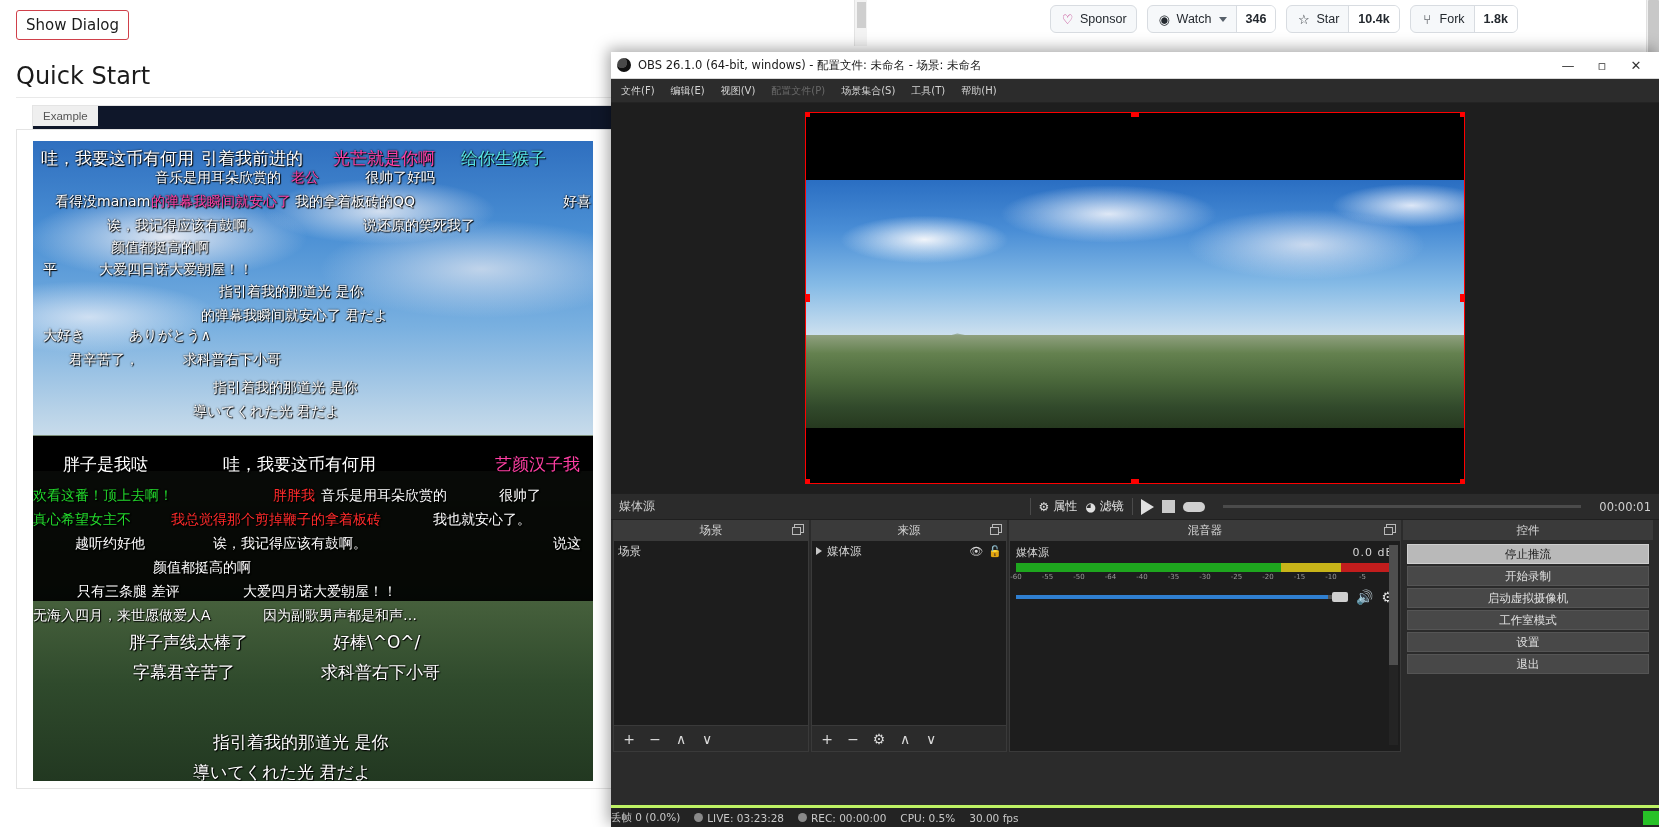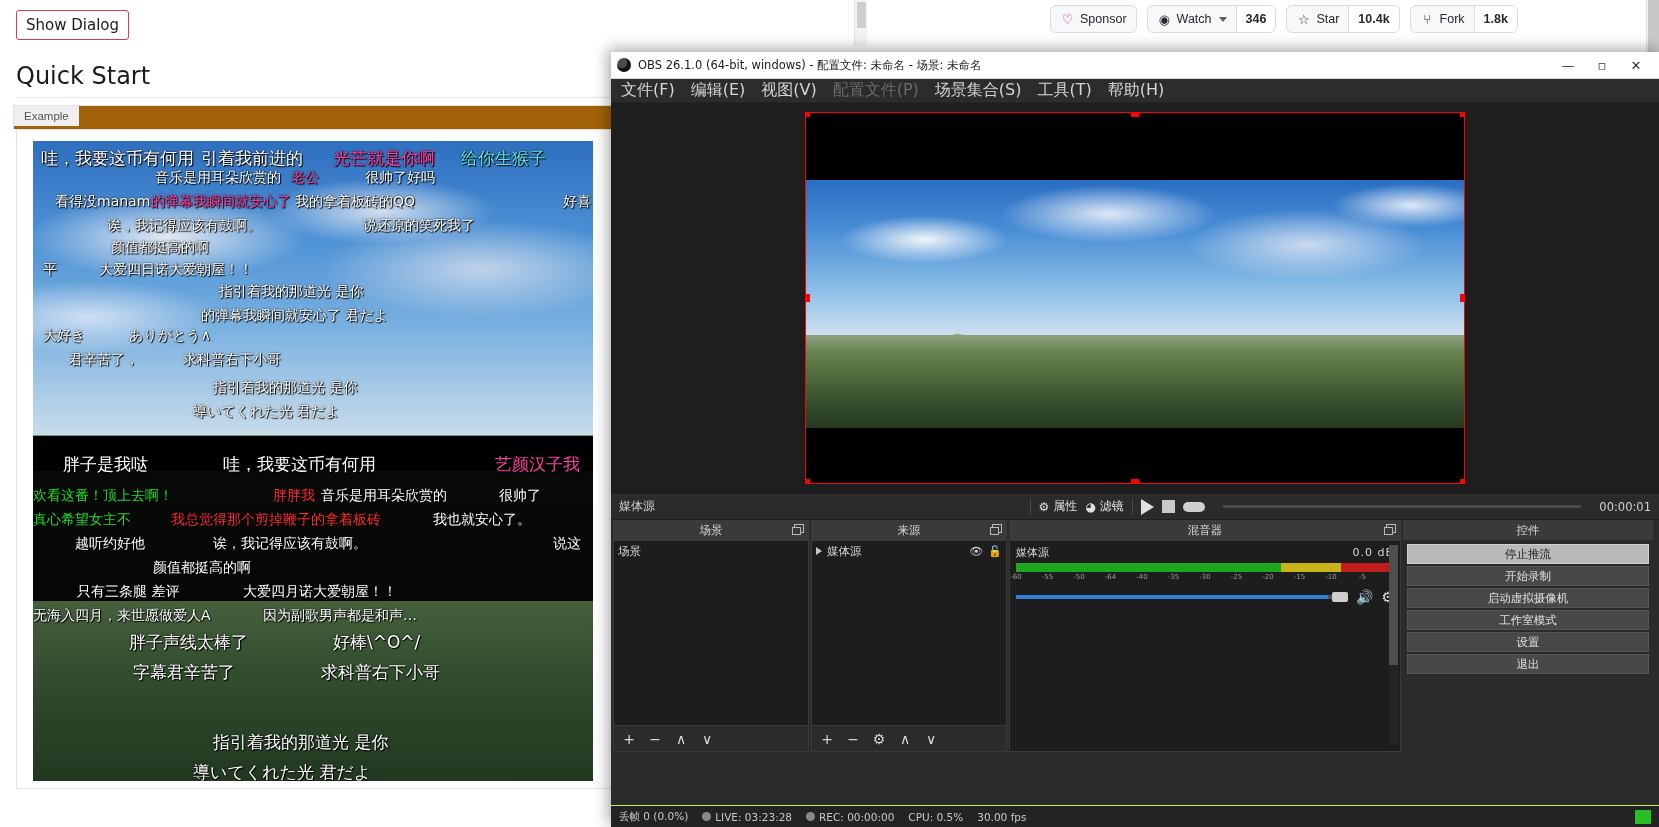--- a/index.html
+++ b/index.html
@@ -48,22 +48,22 @@
     font-family: "DejaVu Sans", sans-serif;
   }
   .quick-start {
     position: absolute; left: 16px; top: 62px;
     font-size: 24px; color: #1b1b1b; font-weight: 400;
     font-family: "DejaVu Sans", sans-serif;
   }
   .qs-rule { position: absolute; left: 16px; top: 97px; width: 700px; height: 1px; background: #e9e9e9; }
 
   .example-tabbar {
-    position: absolute; left: 13px; top: 105px; width: 880px; height: 24px;
-    border: 1px solid #e4e4e4; border-bottom: none; background: #a16207;
+    position: absolute; left: 32px; top: 105px; width: 880px; height: 24px;
+    border: 1px solid #e4e4e4; border-bottom: none; background: #0f172a;
   }
   .example-tab {
     position: absolute; left: 0; top: 0; padding: 4px 10px;
     background: #efefef; font-size: 11.5px; color: #555;
   }
   .example-body {
     position: absolute; left: 16px; top: 129px; width: 880px; height: 660px;
     border: 1px solid #e4e4e4; background: #fff; padding: 6px;
   }
 
@@ -130,21 +130,21 @@
     margin-right: 7px; flex: none;
   }
   .obs-title { font-size: 11.5px; color: #1a1a1a; white-space: nowrap; }
   .obs-winbtns { margin-left: auto; display: flex; align-items: center; }
   .obs-winbtn { width: 34px; height: 26px; display: flex; align-items: center; justify-content: center; font-size: 13px; color: #333; }
 
   .obs-menubar {
     height: 24px; background: #2c2c2c; display: flex; align-items: center;
     padding-left: 10px; gap: 16px; border-bottom: 1px solid #232323;
   }
-  .obs-menu { font-size: 16px; color: #d5d5d5; white-space: nowrap; }
+  .obs-menu { font-size: 10px; color: #d5d5d5; white-space: nowrap; }
   .obs-menu.disabled { color: #6a6a6a; }
 
   .obs-preview-wrap {
     position: relative; height: 390px; background: #1e1e1e;
     display: flex; align-items: center; justify-content: center;
   }
   .obs-preview {
     position: relative; width: 660px; height: 372px; background: #000;
     border: 1px solid #ff0000; overflow: hidden;
   }
@@ -226,21 +226,21 @@
   .ctrl-btn {
     height: 20px; margin: 2px 4px; background: #484848; border: 1px solid #555;
     display: flex; align-items: center; justify-content: center;
     font-size: 11.5px; color: #e2e2e2;
   }
   .ctrl-btn.active { background: #b9b9b9; color: #1a1a1a; border-color: #cfcfcf; }
 
   .obs-statusbar {
     position: absolute; left: 0; bottom: 0; width: 100%; height: 22px;
     background: #232323; display: flex; align-items: center; gap: 14px;
-    padding: 0 8px; font-size: 10.5px; color: #c8c8c8; border-top: 1px solid #bef264;
+    padding: 0 0; font-size: 10.5px; color: #c8c8c8; border-top: 3px solid #bef264;
   }
   .st-dot { width: 9px; height: 9px; border-radius: 50%; background: #8a8a8a; display: inline-block; margin-right: 4px; }
   .st-dot.rec { background: #8a8a8a; }
   .st-green { margin-left: auto; width: 16px; height: 14px; background: #27c127; }
 </style>
 </head>
 <body>
 
 <div id="root">
 

